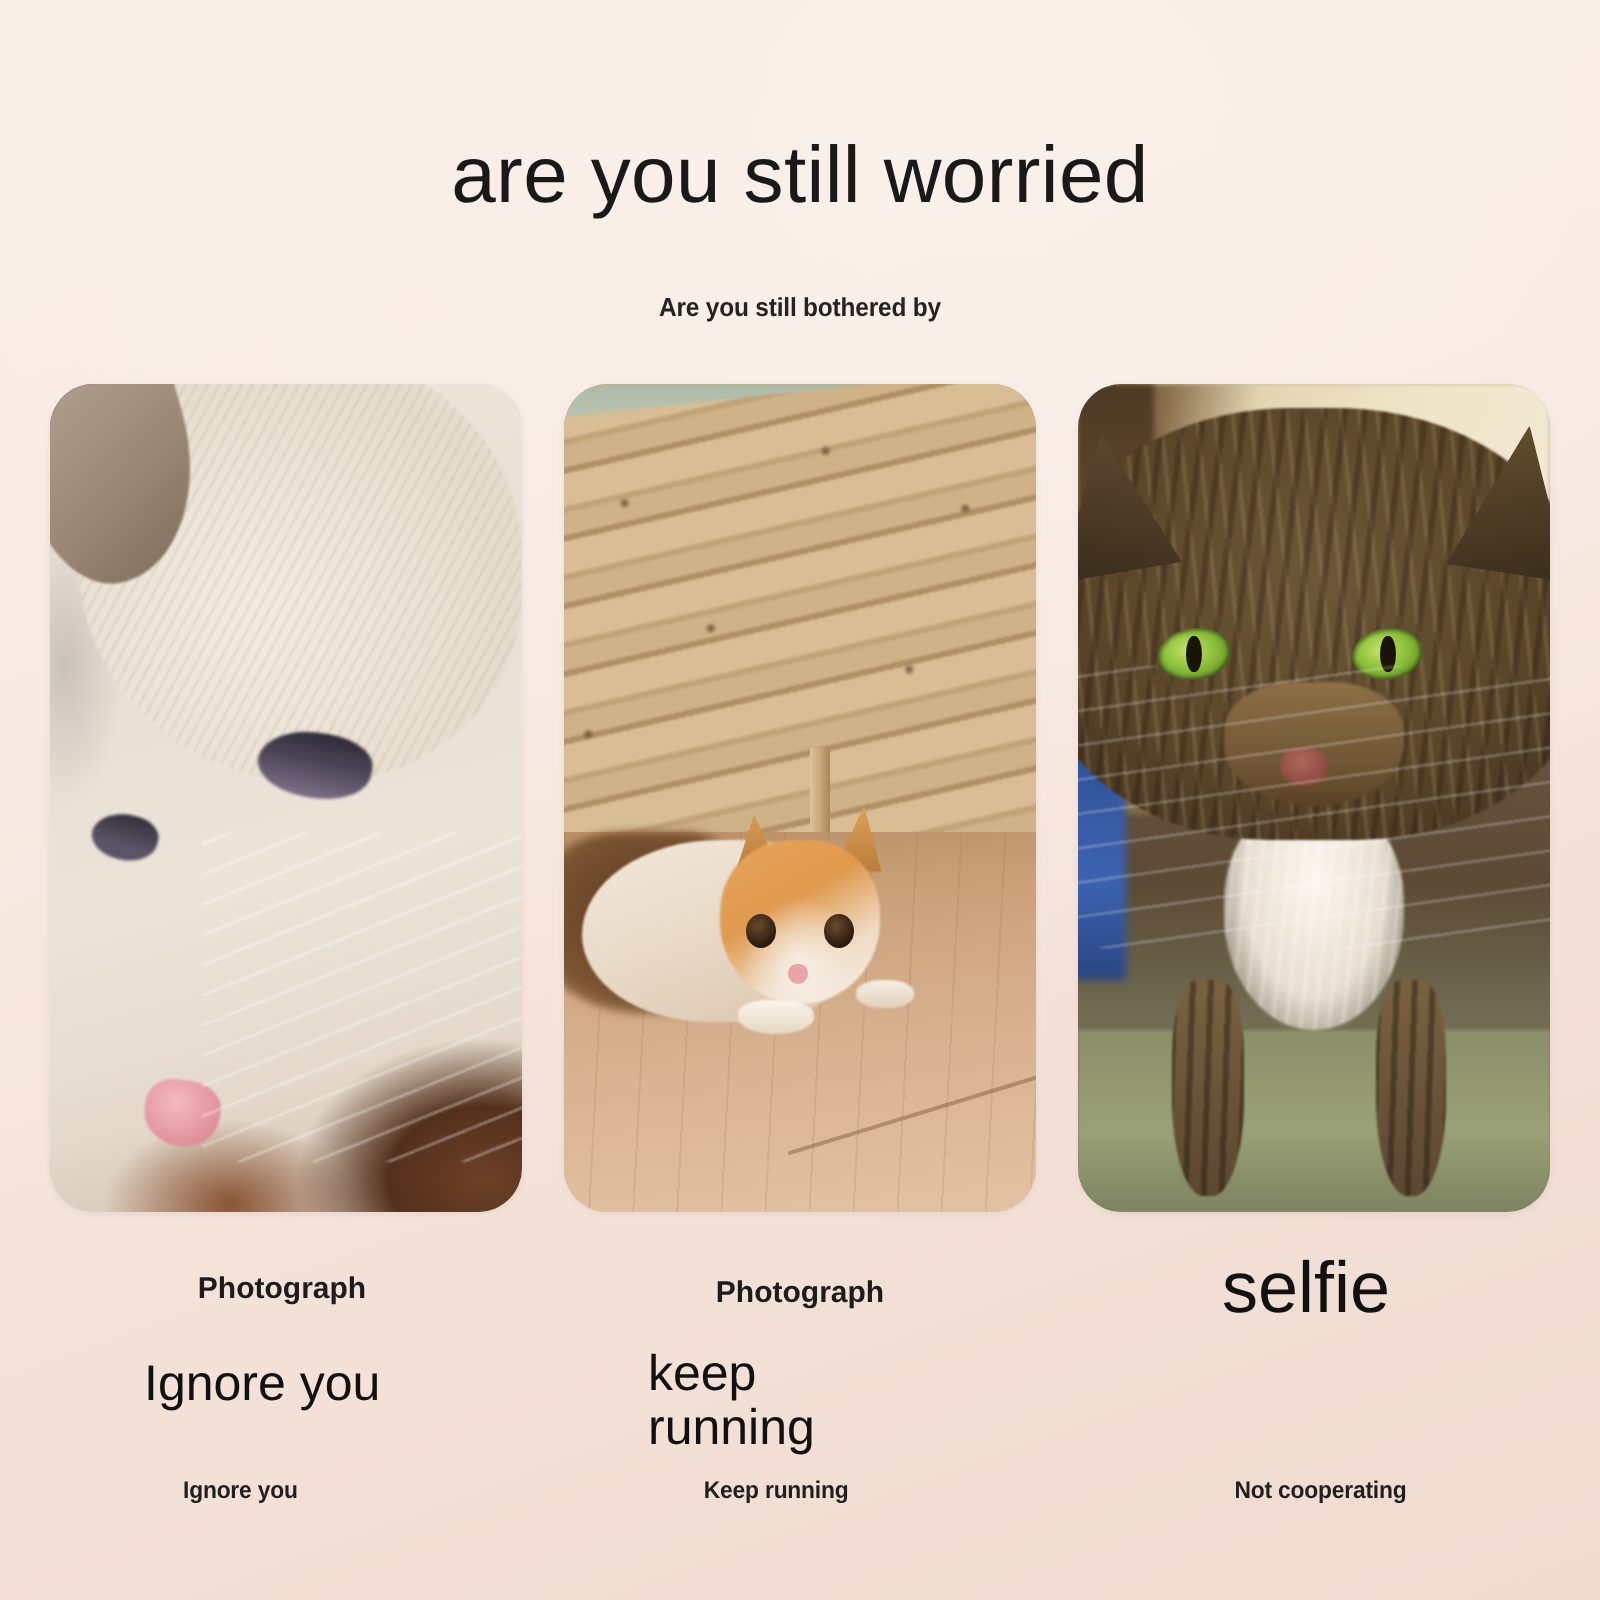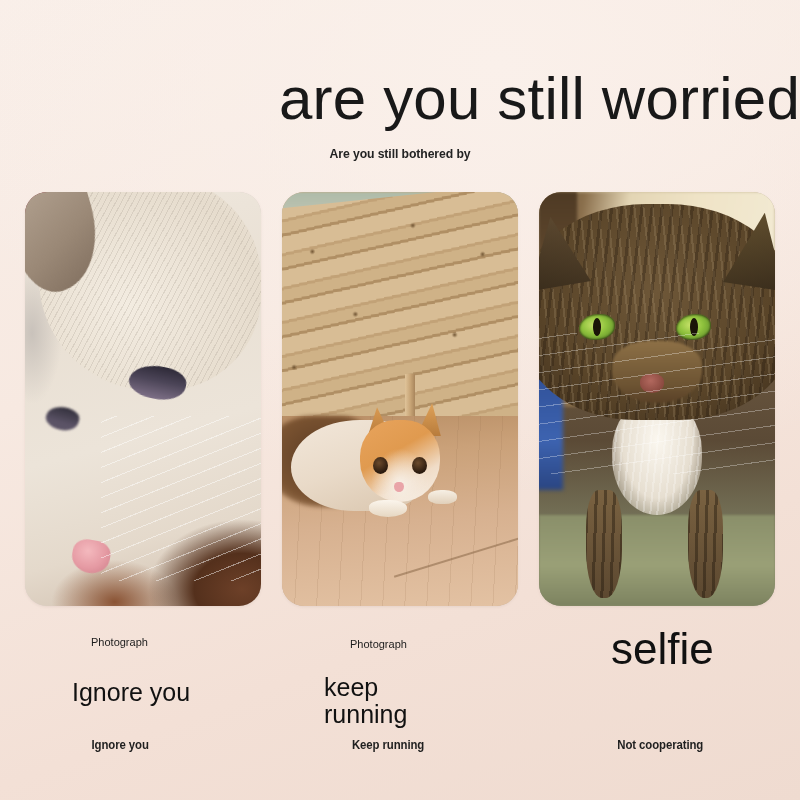--- a/index.html
+++ b/index.html
@@ -22,22 +22,22 @@
       linear-gradient(160deg, #f9efe9 0%, #f7e9e1 38%, #f3e0d6 72%, #efdbd0 100%);
     overflow: hidden;
   }
 
   
   .title {
     position: absolute;
     top: 66px;
     left: 0;
     width: 800px;
-    text-align: right;
-    font-size: 60px;
+    text-align: center;
+    font-size: 40px;
     font-weight: 400;
     letter-spacing: 0.2px;
     color: #191919;
     line-height: 1.1;
   }
   .subtitle {
     position: absolute;
     top: 146px;
     left: 0;
     width: 800px;
@@ -440,25 +440,26 @@
     gap: 21px;
   }
   .cap {
     position: relative;
     width: 236px;
     height: 190px;
   }
   .cap-kicker {
     position: absolute;
     width: 100px;
-    font-size: 11px;
-    font-weight: 400;
+    font-size: 15px;
+    font-weight: 700;
     color: #1c1c1c;
     line-height: 1.15;
     word-break: break-all;
+    text-align: center;
   }
   .cap-main {
     position: absolute;
     font-size: 25px;
     font-weight: 400;
     color: #111111;
     line-height: 1.12;
   }
   .cap-sub {
     position: absolute;
@@ -473,21 +474,21 @@
   .cap1 .cap-kicker { left: 66px; top: 30px; }
   .cap1 .cap-main   { left: 47px; top: 72px; }
   .cap1 .cap-sub    { left: 65px; top: 132px; }
 
   
   .cap2 .cap-kicker { left: 68px; top: 32px; }
   .cap2 .cap-main   { left: 42px; top: 68px; width: 130px; line-height: 1.08; }
   .cap2 .cap-sub    { left: 68px; top: 132px; }
 
   
-  .cap3 .cap-main   { left: 72px; top: 18px; font-size: 44px; }
+  .cap3 .cap-main   { left: 72px; top: 18px; font-size: 36px; }
   .cap3 .cap-sub-mid {
     position: absolute;
     left: 46px; top: 72px;
     font-size: 20px;
     font-weight: 400;
     color: #181818;
   }
   .cap3 .cap-sub    { left: 76px; top: 132px; }
 </style>
 </head>

